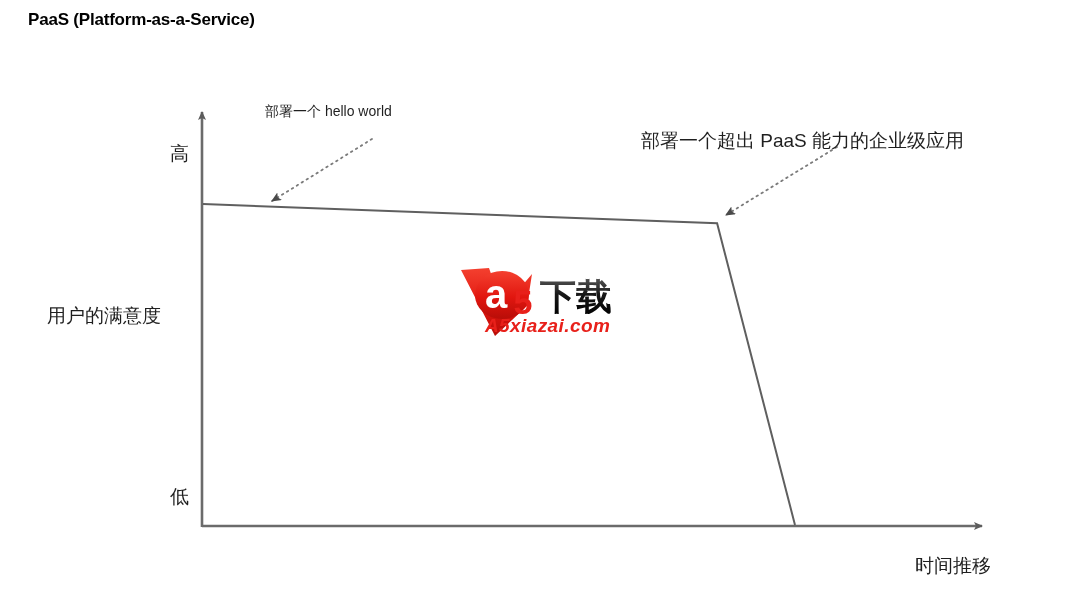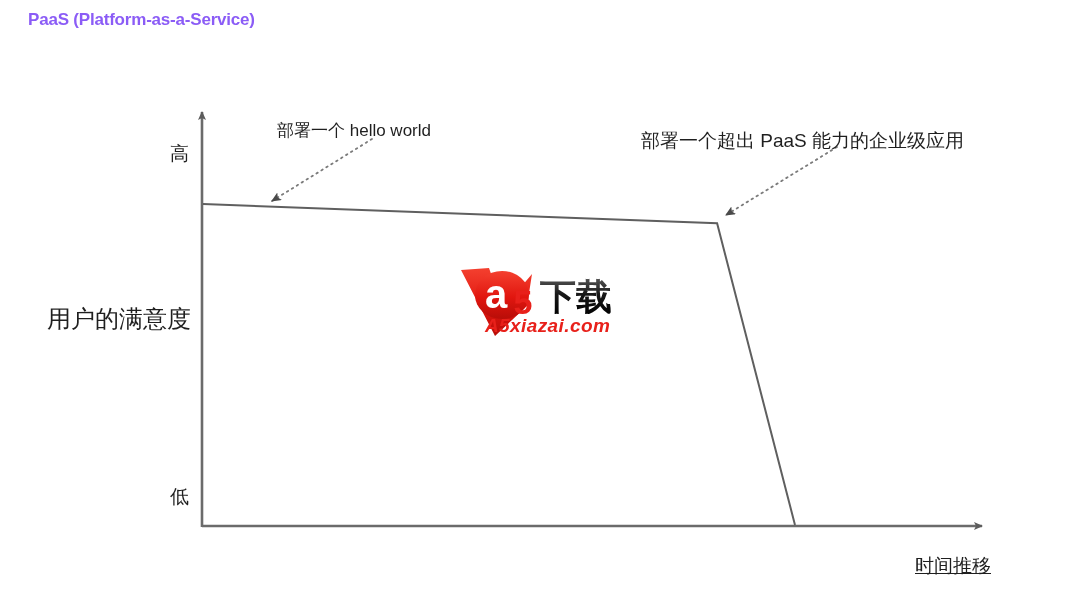--- a/index.html
+++ b/index.html
@@ -16,21 +16,21 @@
     color: #1a1a1a;
   }
 
   #page-title {
     position: absolute;
     left: 28px;
     top: 10px;
     font-size: 17px;
     font-weight: bold;
     letter-spacing: -0.2px;
-    color: #8b5cf6;
+    color: #000000;
     white-space: nowrap;
   }
 
   #chart-area {
     position: absolute;
     left: 0;
     top: 0;
     width: 1080px;
     height: 605px;
   }
@@ -42,49 +42,47 @@
   }
 
   .label {
     position: absolute;
     white-space: nowrap;
     color: #1f1f1f;
   }
 
   #label-annotation-left {
     left: 265px;
-    top: 119px;
-    font-size: 17px;
-    margin-left: 12px;
+    top: 103px;
+    font-size: 14px;
   }
   #label-annotation-right {
     left: 641px;
     top: 128px;
     font-size: 19px;
   }
   #label-axis-high {
     left: 170px;
     top: 141px;
     font-size: 19px;
   }
   #label-axis-low {
     left: 170px;
     top: 484px;
     font-size: 19px;
   }
   #label-y-title {
     left: 47px;
     top: 303px;
-    font-size: 24px;
+    font-size: 19px;
   }
   #label-x-title {
     left: 915px;
     top: 553px;
     font-size: 19px;
-    text-decoration: underline;
   }
 
   
   #watermark {
     position: absolute;
     left: 455px;
     top: 262px;
     width: 185px;
     height: 82px;
     pointer-events: none;

